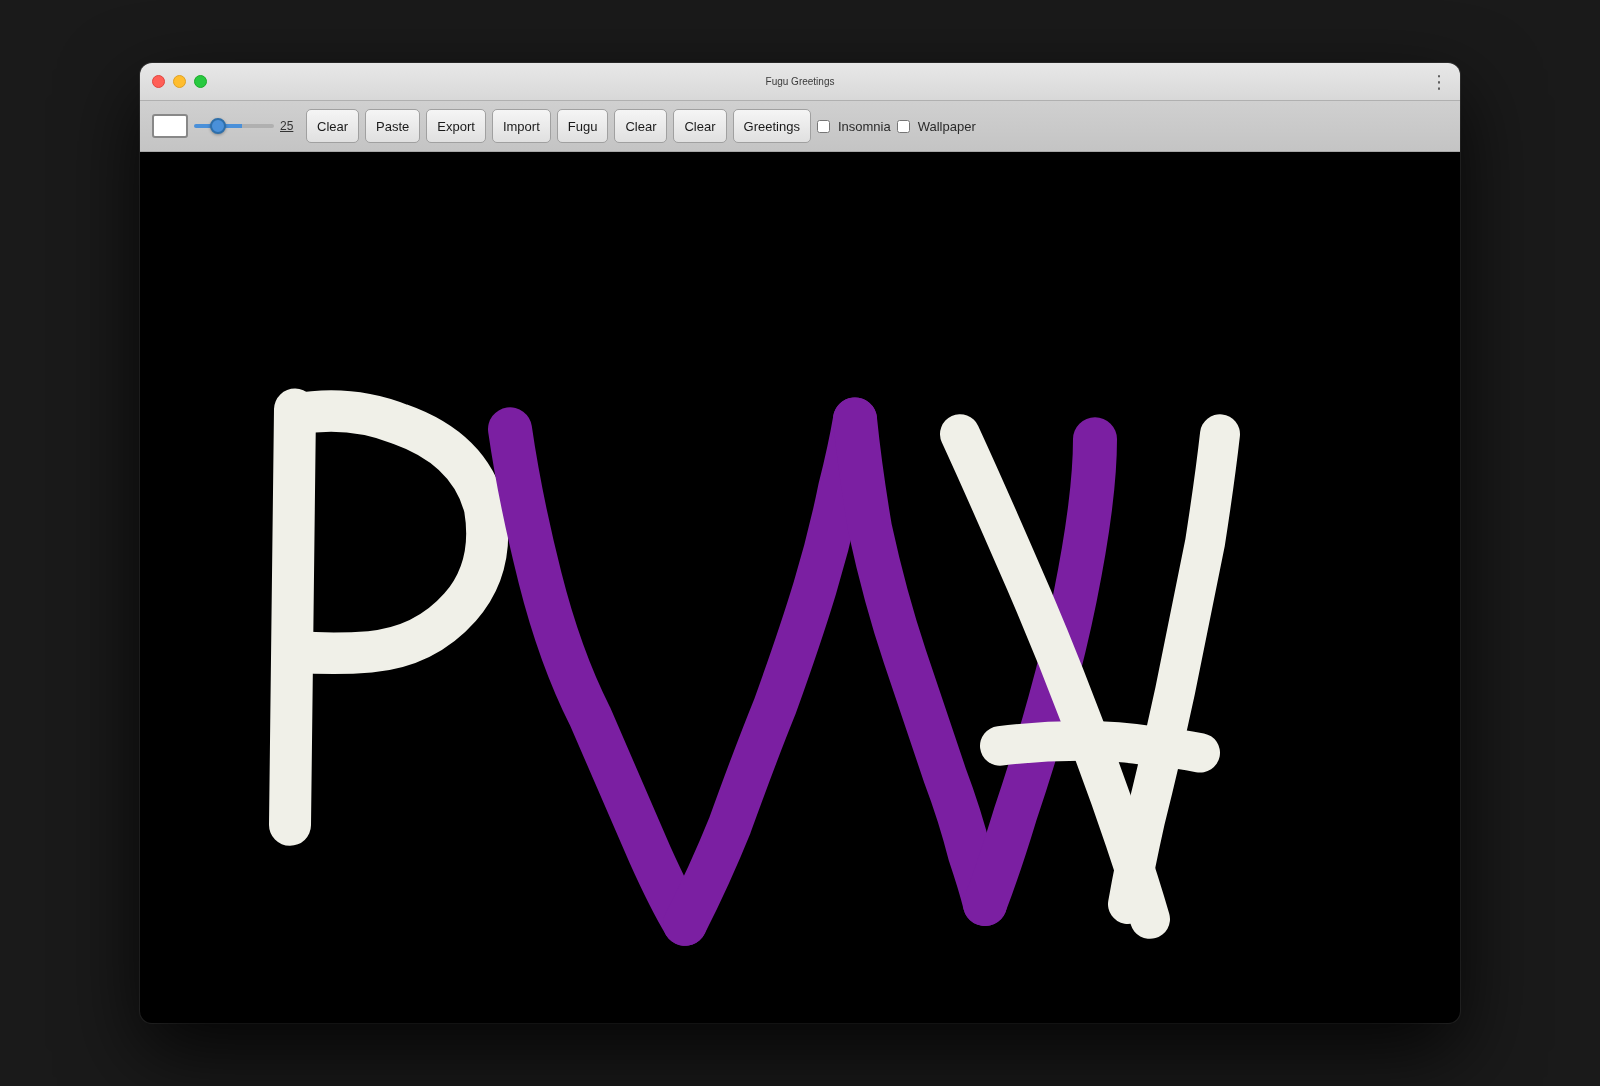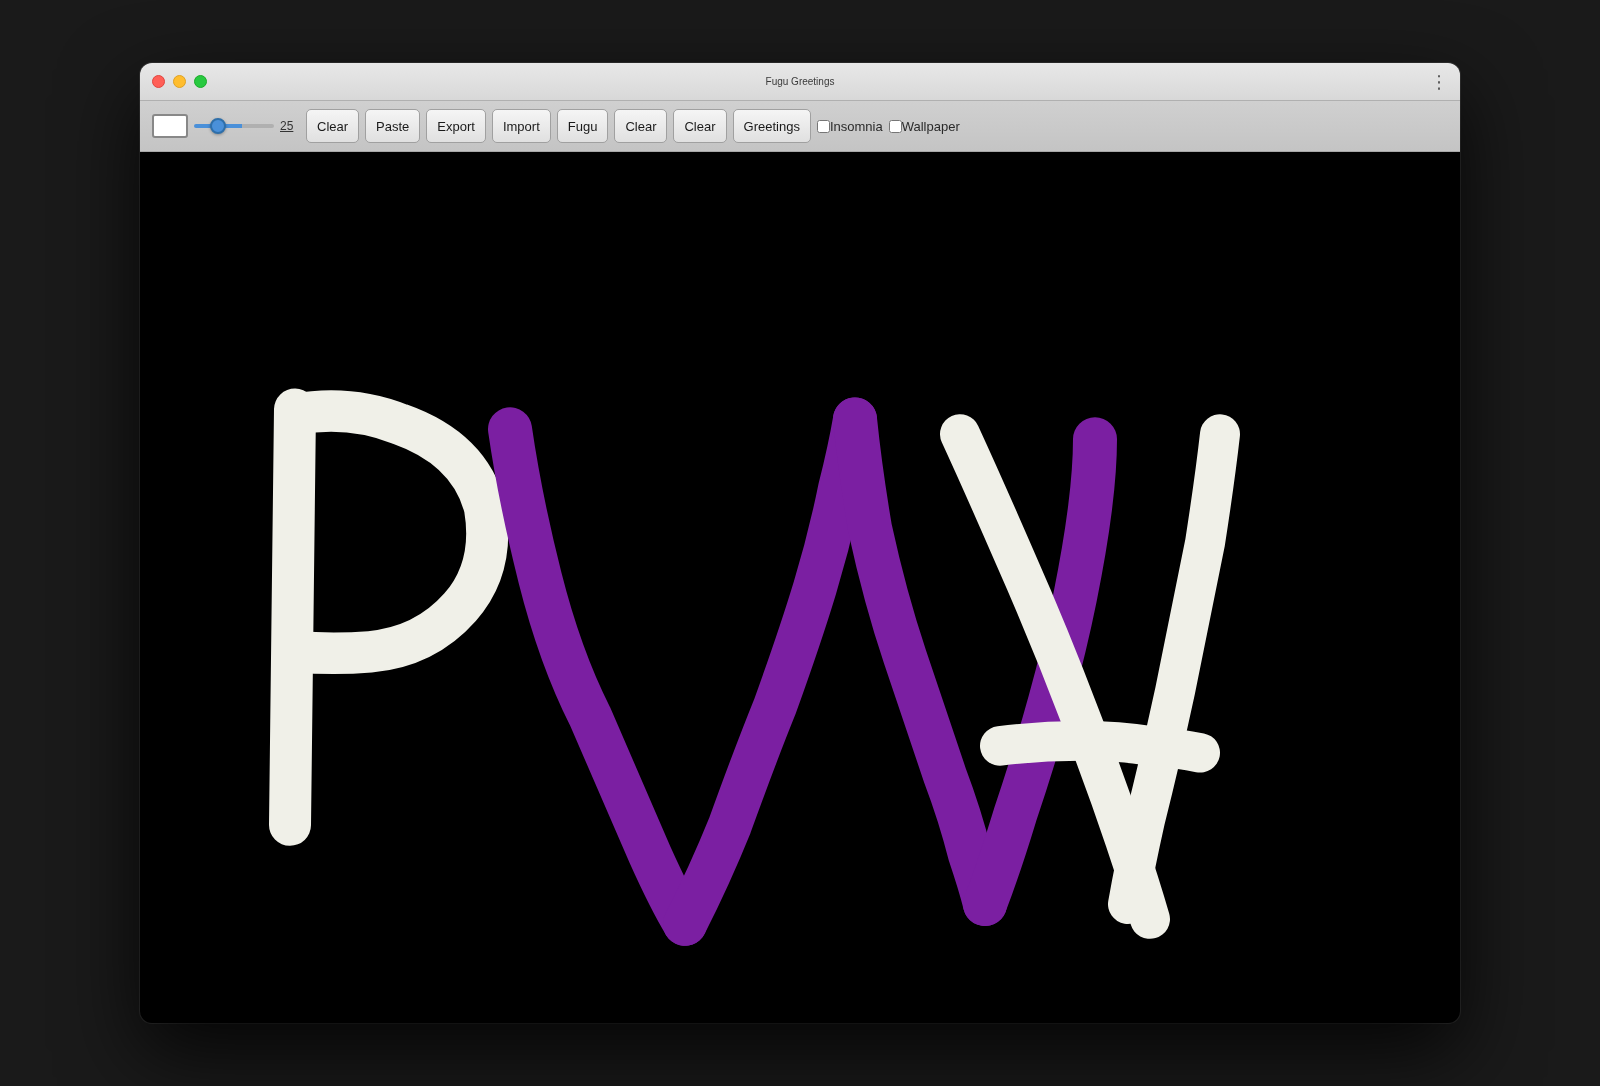--- a/index.html
+++ b/index.html
@@ -133,21 +133,21 @@
       color: #1a1a1a;
       cursor: pointer;
       height: 26px;
       display: flex;
       align-items: center;
     }
 
     .checkbox-label {
       display: flex;
       align-items: center;
-      gap: 0;
+      gap: 8px;
       font-size: 13px;
       color: #2a2a2a;
       cursor: pointer;
     }
 
     .checkbox-label input[type="checkbox"] {
       width: 13px;
       height: 13px;
       margin: 0;
       cursor: pointer;

